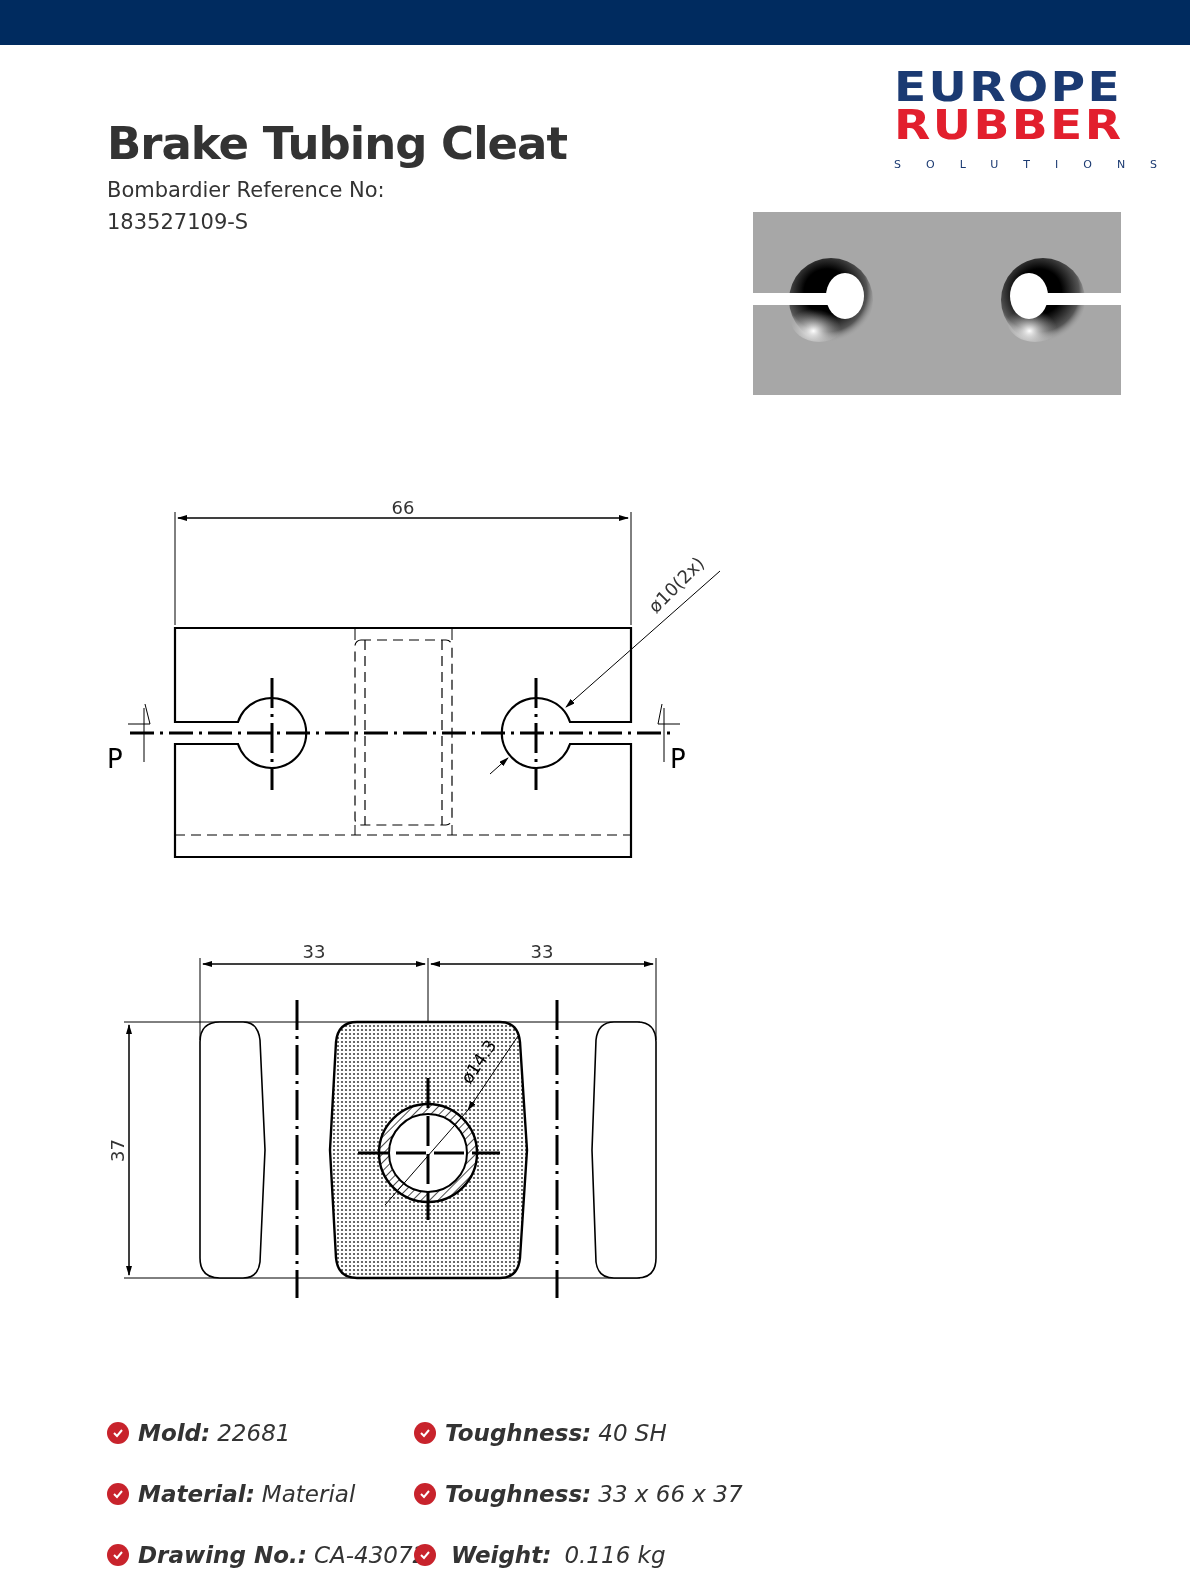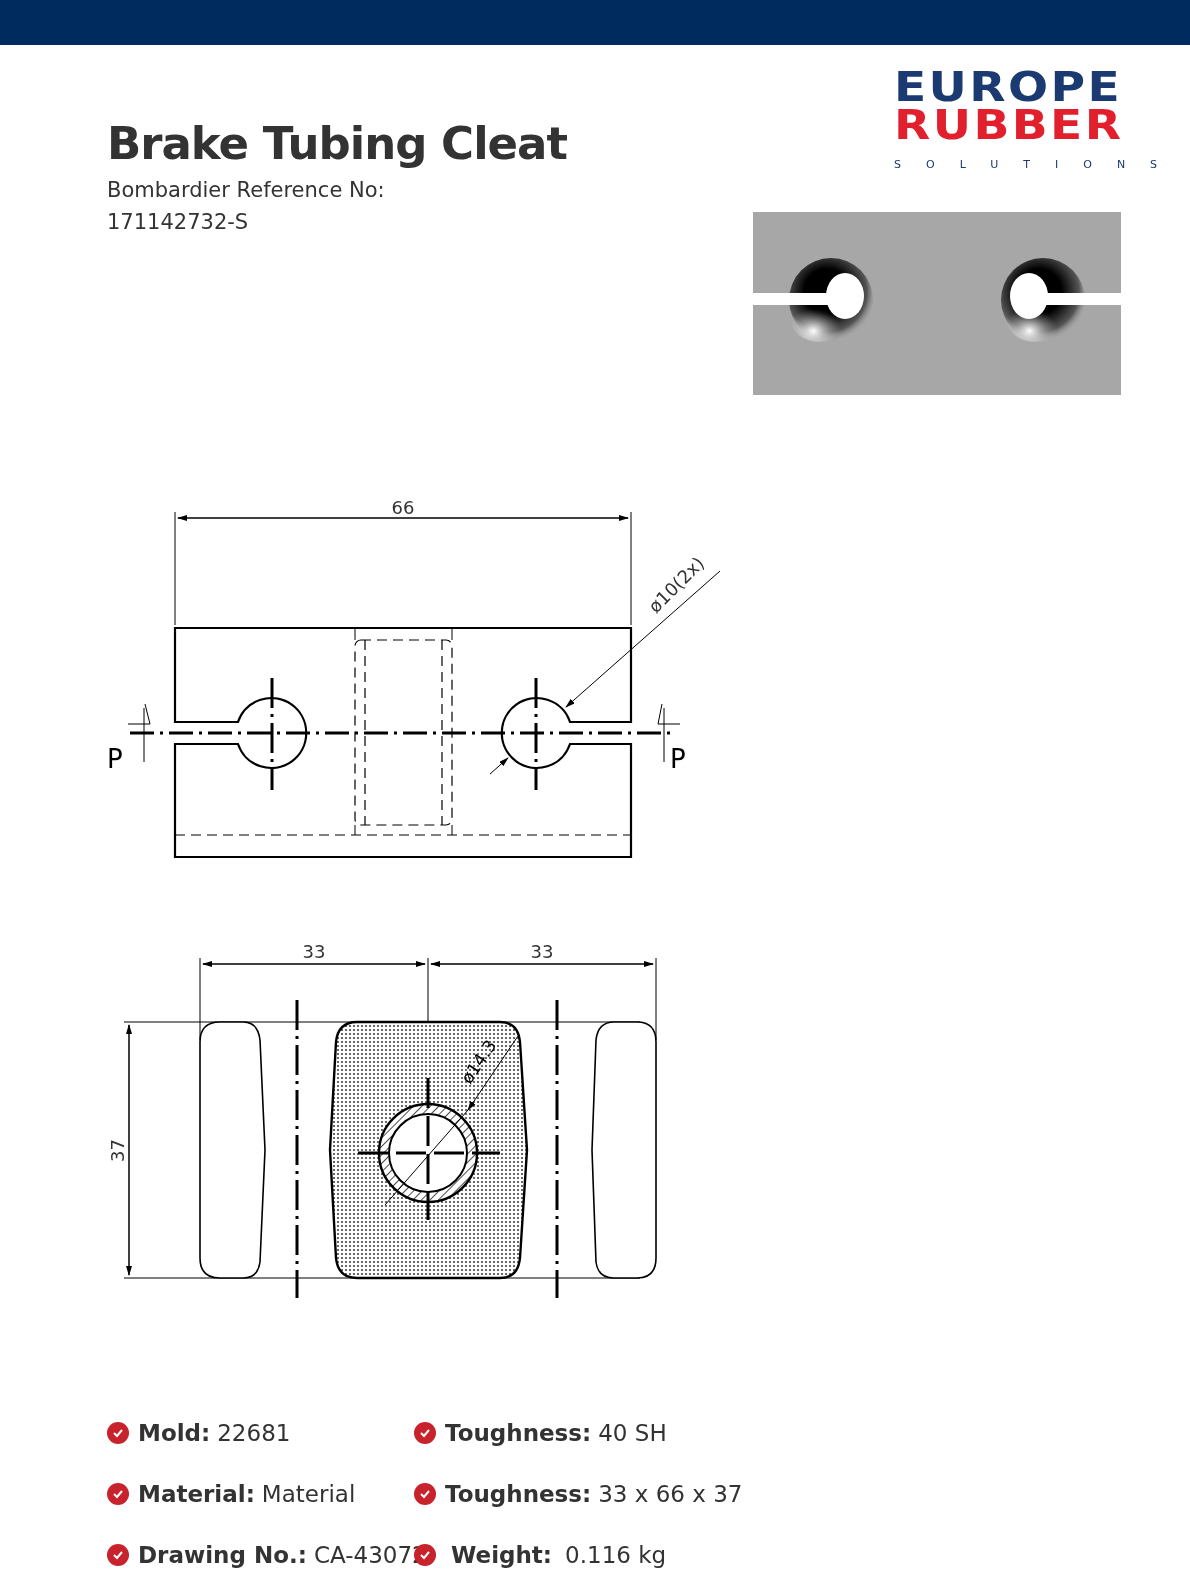--- a/index.html
+++ b/index.html
@@ -9,32 +9,32 @@
   .ref-label { position:absolute; left:107px; top:176px; font-size:21px; color:#333; line-height:28px; }
   .ref-value { position:absolute; left:107px; top:208px; font-size:21px; color:#333; line-height:28px; }
   .logo { position:absolute; left:894px; top:68px; width:270px; height:110px; }
   .logo .l1, .logo .l2 { font-family:"DejaVu Sans", sans-serif; font-weight:bold; font-size:40px; line-height:38px; letter-spacing:2px; transform:scaleX(1.18); transform-origin:left; white-space:nowrap; }
   .logo .l1 { color:#1b3a72; }
   .logo .l2 { color:#e21f2d; }
   .logo .l3 { font-size:11px; color:#1b3a72; letter-spacing:25px; margin-top:14px; white-space:nowrap; }
   .render { position:absolute; left:753px; top:212px; width:368px; height:183px; }
   .drawing { position:absolute; left:0; top:0; }
   .specs { position:absolute; left:107px; top:1412px; width:640px; }
-  .spec { position:absolute; display:flex; align-items:center; font-size:23px; white-space:nowrap; color:#333; }
+  .spec { position:absolute; display:flex; align-items:center; font-size:23px; white-space:nowrap; color:#333;font-style:italic; }
   .spec .chk { width:22px; height:22px; border-radius:50%; background:#c8232c; display:inline-flex; align-items:center; justify-content:center; margin-right:9px; flex:none; }
   .spec .lbl { font-weight:bold; margin-right:7px; }
 </style>
 </head>
 <body>
 
 <div class="topbar"></div>
 
 <h1 class="title">Brake Tubing Cleat</h1>
 <div class="ref-label">Bombardier Reference No:</div>
-<div class="ref-value">171142732-S</div>
+<div class="ref-value">183527109-S</div>
 
 <div class="logo">
   <div class="l1">EUROPE</div>
   <div class="l2">RUBBER</div>
   <div class="l3">SOLUTIONS</div>
 </div>
 
 <svg class="render" viewBox="0 0 368 183" width="368" height="183">
   <defs>
     <radialGradient id="shadeL" cx="0.45" cy="0.4" r="0.6">

